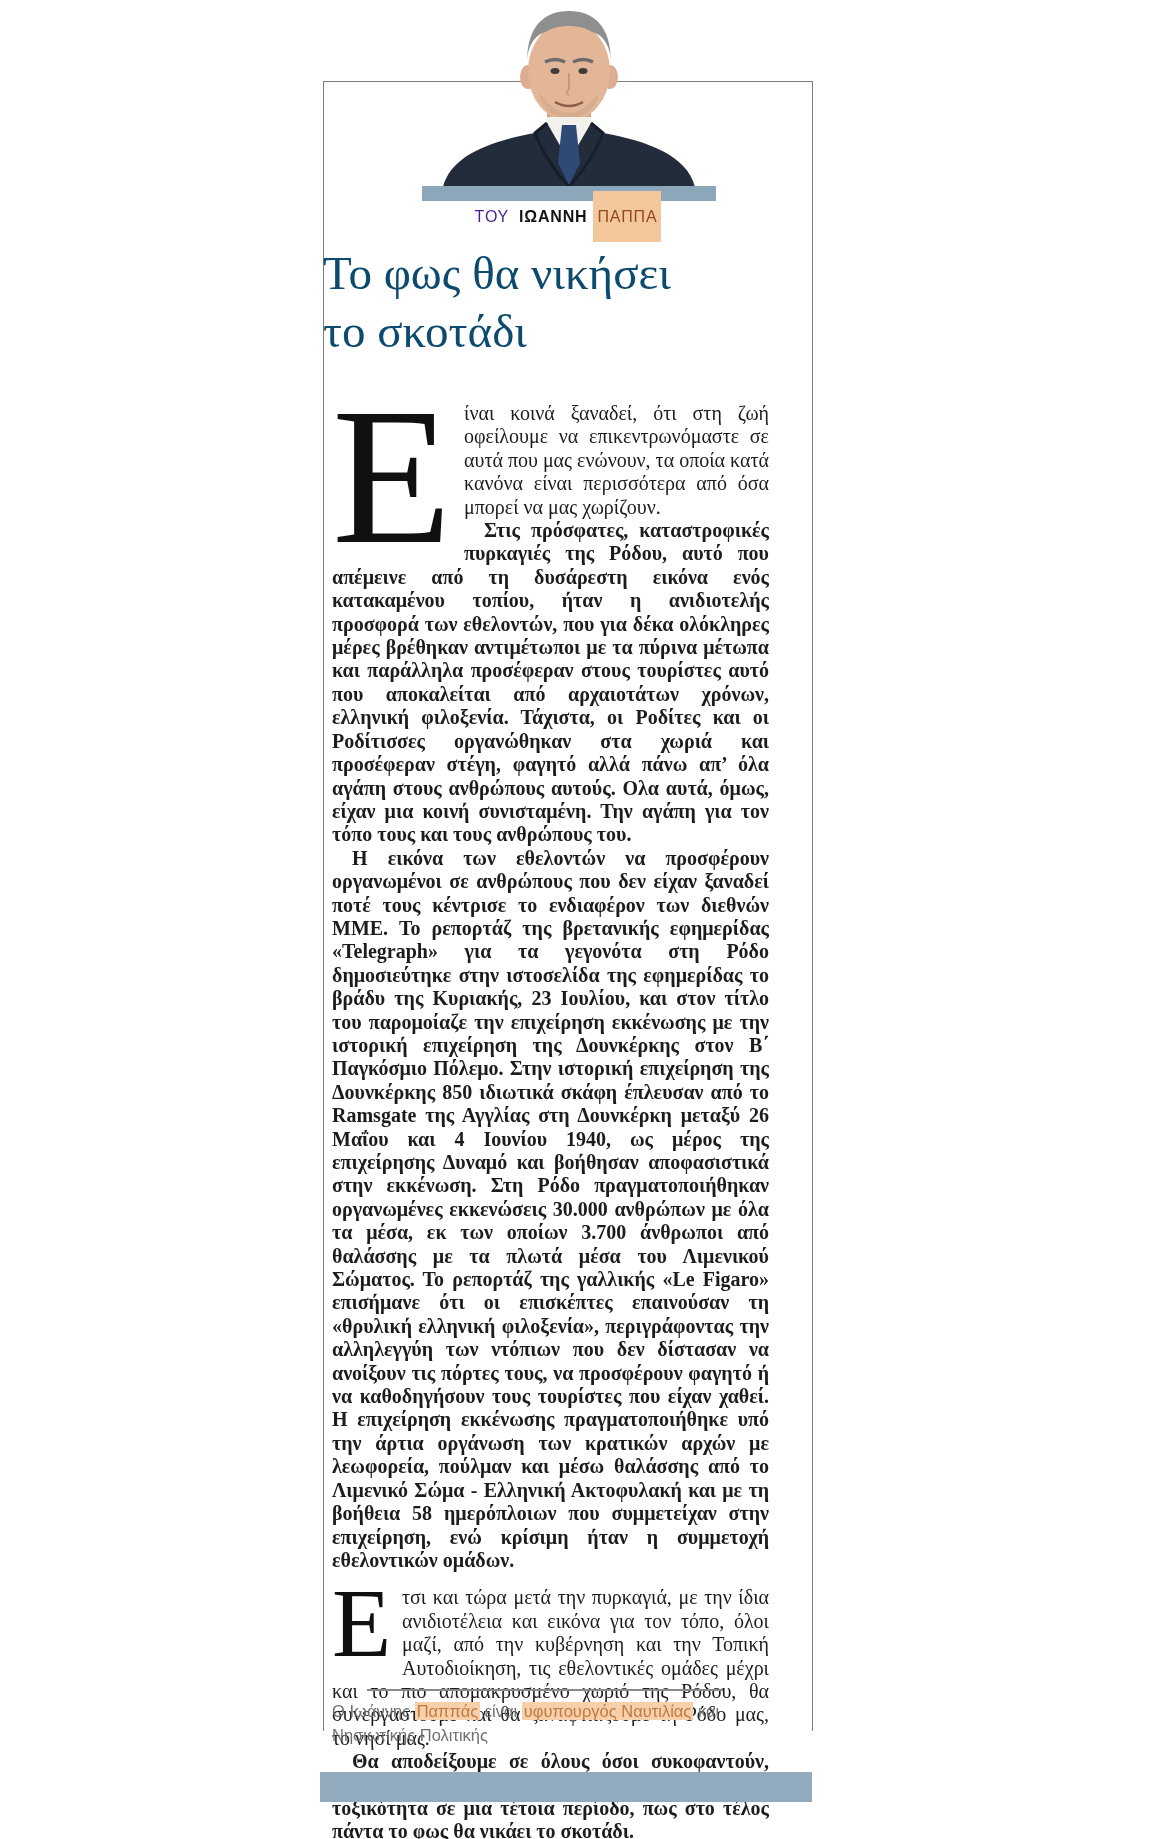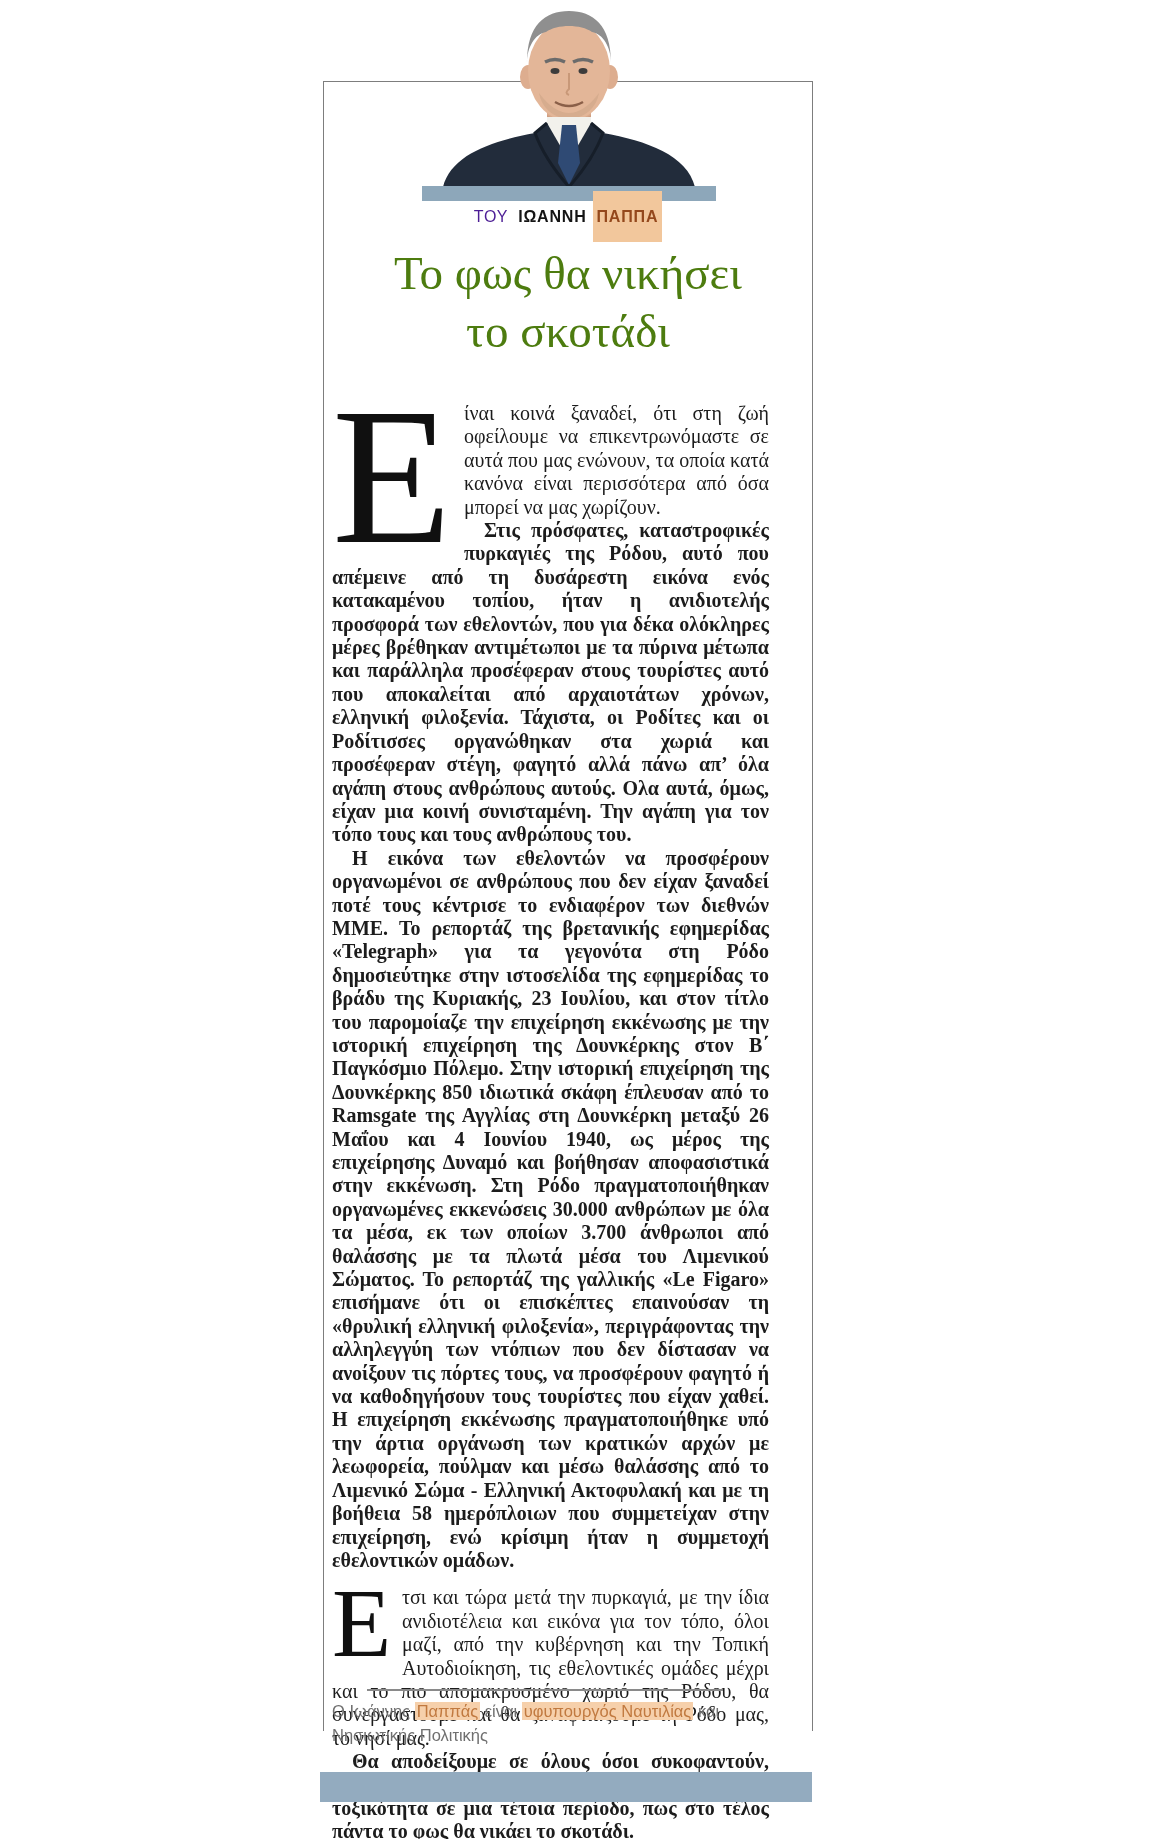--- a/index.html
+++ b/index.html
@@ -13,24 +13,24 @@
   }
   .portrait { position:absolute; left:443px; top:5px; width:252px; height:182px; }
   .photo-bar { position:absolute; left:422px; top:186px; width:294px; height:15px; background:#8da7ba; }
   .byline {
     position:absolute; left:323px; top:208px; width:490px; text-align:center;
     font-family:"Liberation Sans","DejaVu Sans",sans-serif; font-size:16px; letter-spacing:0.8px;
     color:#2e2e2e;
   }
   .byline-prefix { font-weight:400; color:#4c1d95; }
   .byline-name { font-weight:700; color:#141414; margin-left:10px; }
-  .byline-surname { font-weight:700; color:#94481c; background:#f2c79c; padding:17px 4px; margin-left:6px; }
+  .byline-surname { font-weight:400; color:#94481c; background:#f2c79c; padding:17px 4px; margin-left:6px; }
   .title {
-    position:absolute; left:323px; top:244px; width:490px; margin:0; text-align:center;
-    font-weight:400; font-size:47px; line-height:58px; color:#4d7c0f;
+    position:absolute; left:323px; top:244px; width:490px; margin:0; text-align:left;
+    font-weight:400; font-size:47px; line-height:58px; color:#0c4a6e;
     font-family:"Liberation Serif","DejaVu Serif",serif;
   }
   .body-col {
     position:absolute; left:332px; top:402px; width:437px;
     font-size:20px; line-height:23.4px; color:#1c1c1c; text-align:justify;
   }
   .body-col p { margin:0; padding:0; }
   .body-col p.indent { text-indent:20px;font-weight:bold; }
   .dropcap {
     float:left; color:#101010; font-family:"Liberation Serif","DejaVu Serif",serif;

